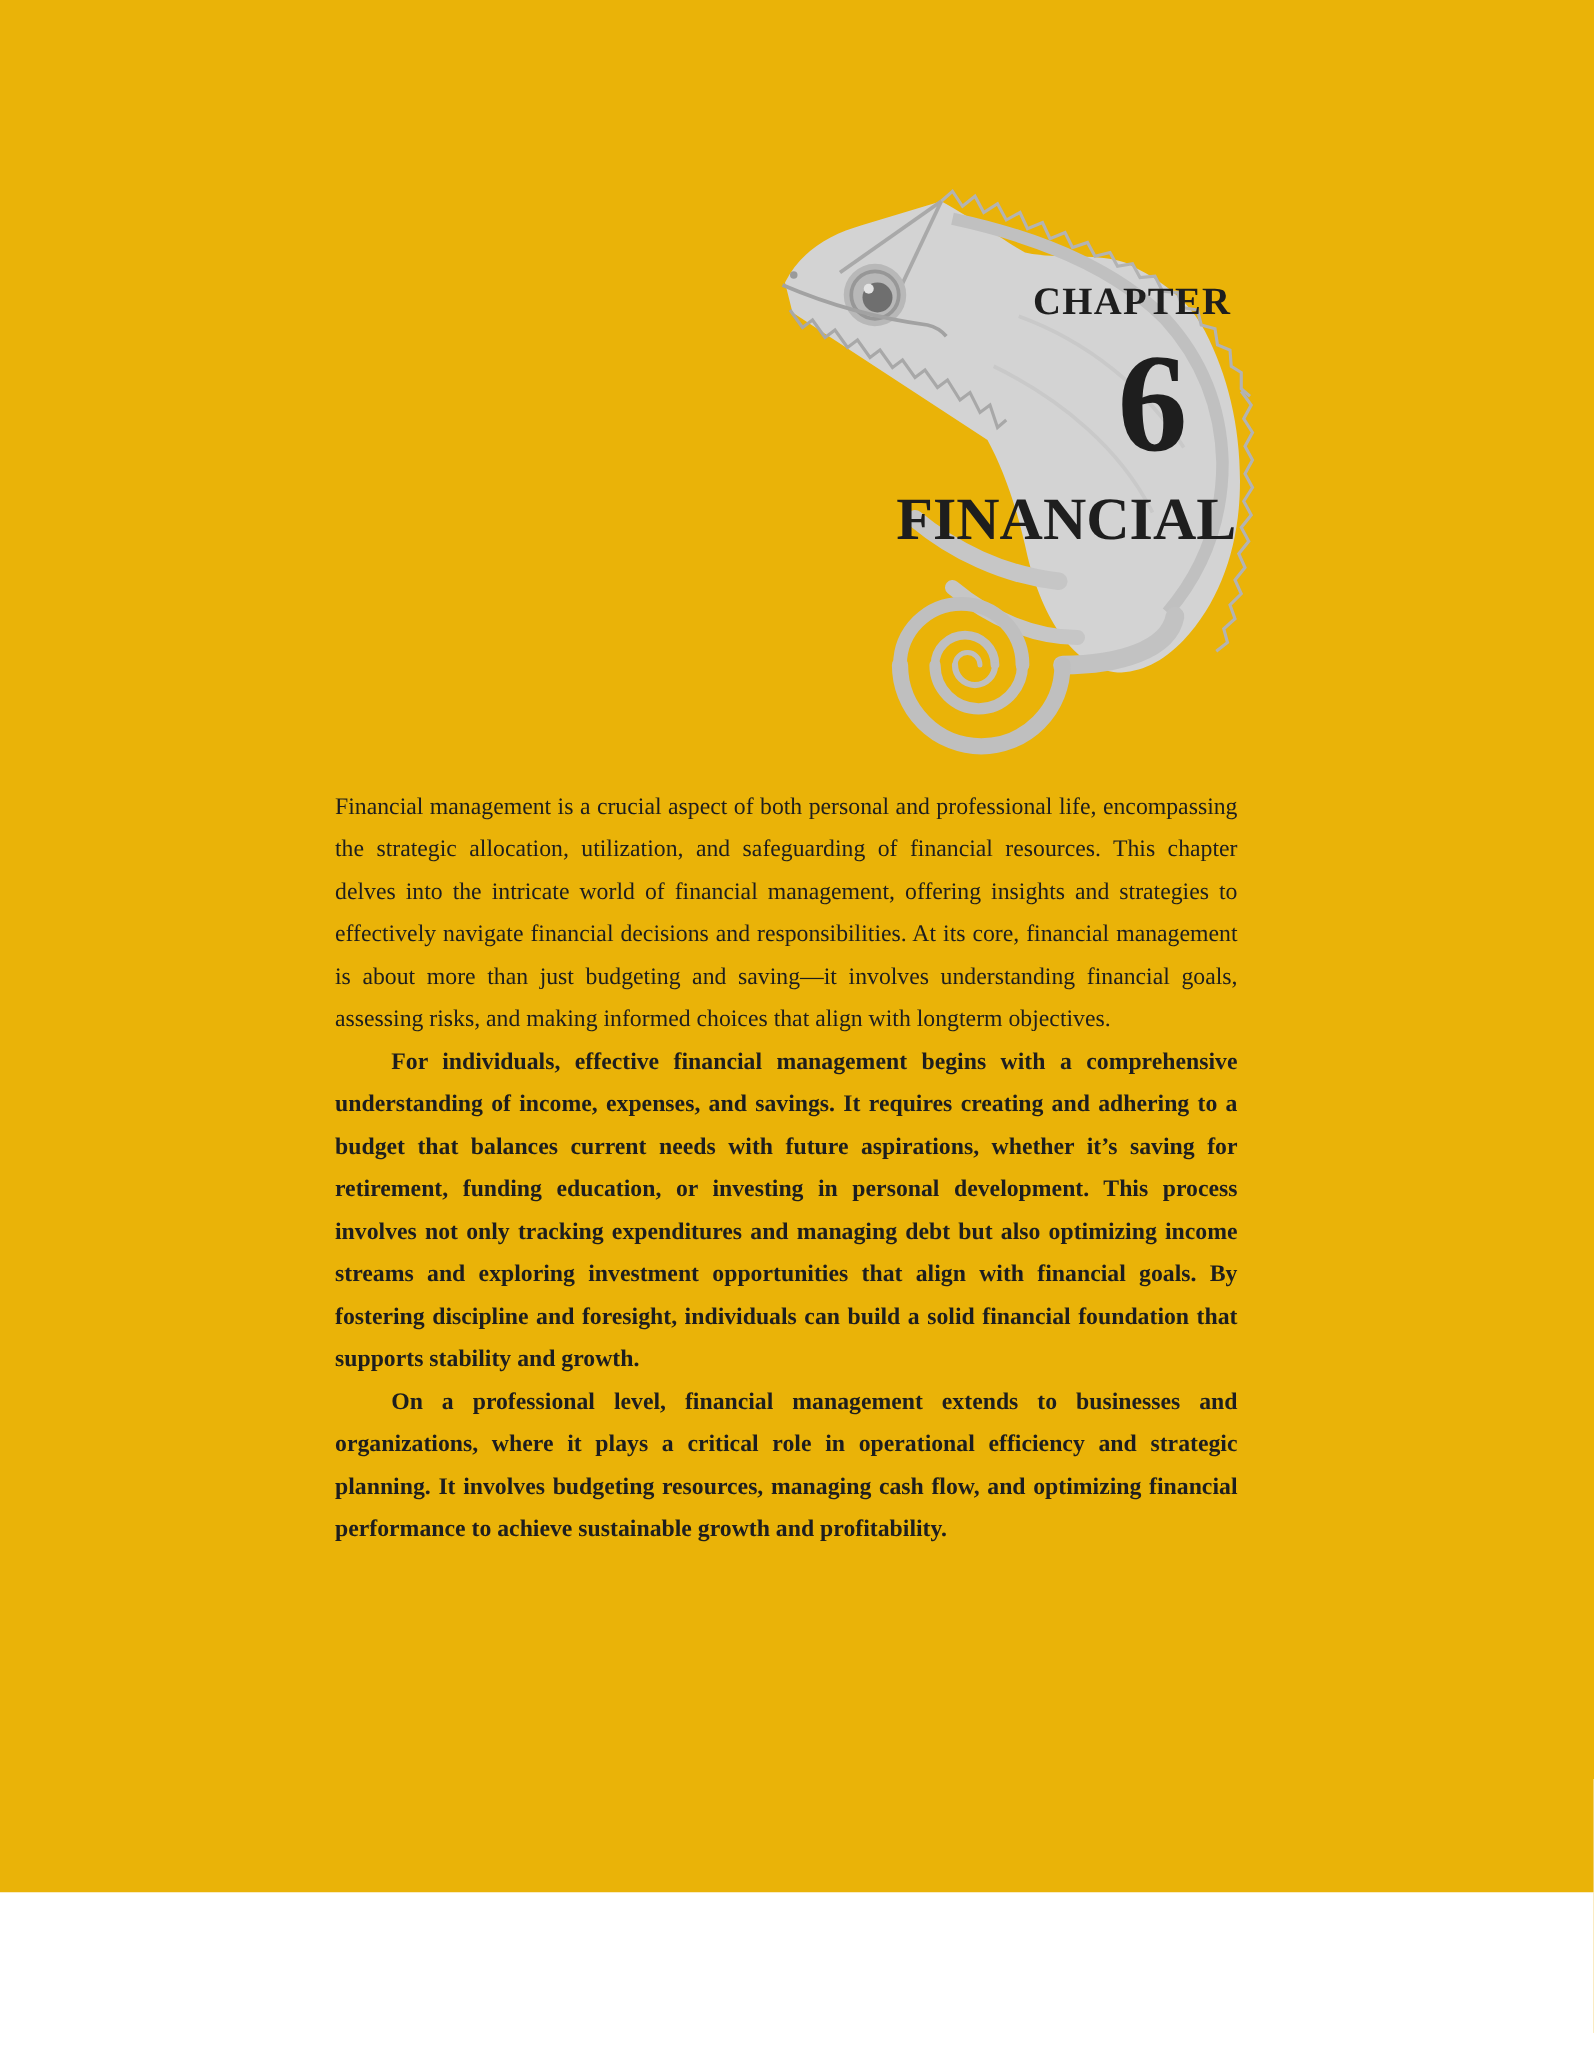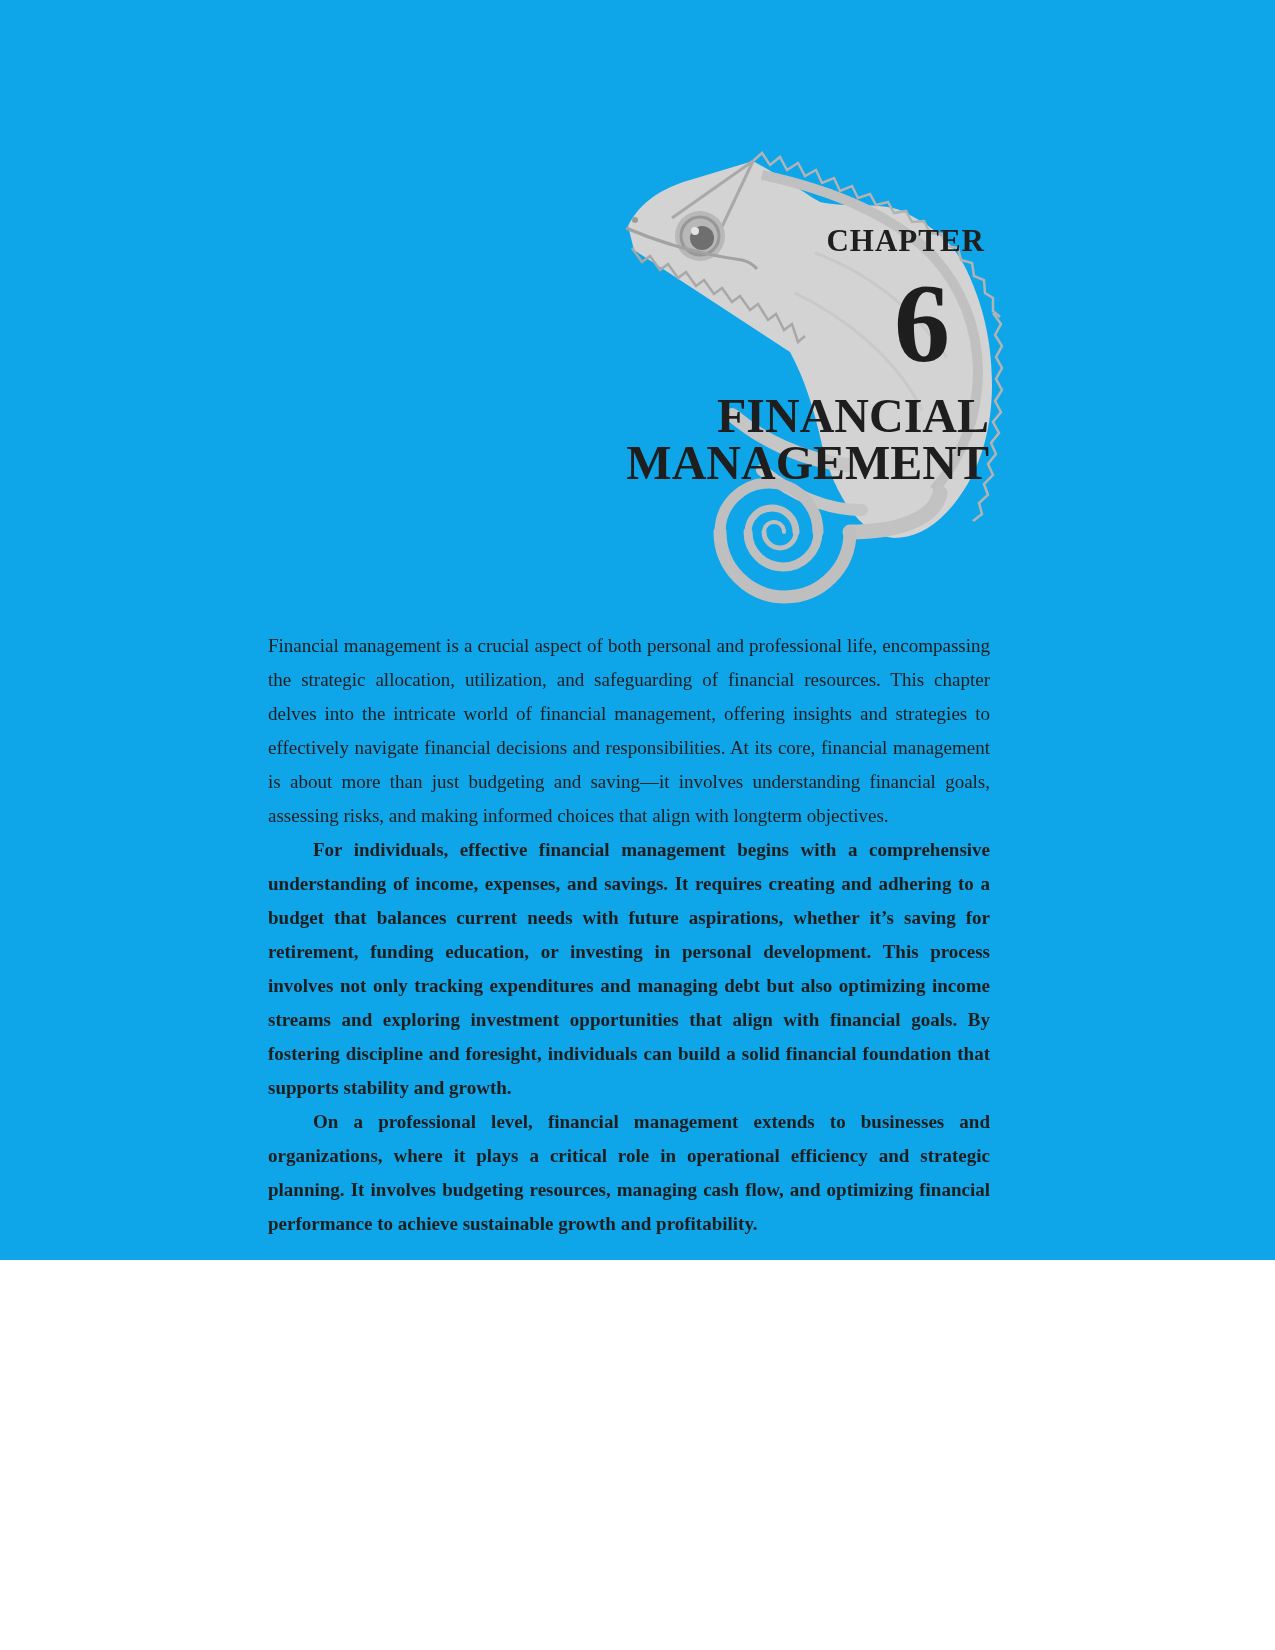--- a/index.html
+++ b/index.html
@@ -1,20 +1,20 @@
 <!DOCTYPE html>
 <html><head>
 <meta charset="utf-8">
 <style>
   html, body { margin: 0; padding: 0; background: #ffffff; }
   .page {
     position: relative;
     width: 1275px;
-    height: 1260px;
-    background: #0ea5e9;
+    height: 1514px;
+    background: #eab308;
     font-family: "Liberation Serif", "DejaVu Serif", serif;
     color: #1e1e1e;
     overflow: hidden;
   }
   .watermark {
     position: absolute;
     left: 605px;
     top: 148px;
     width: 400px;
     height: 470px;
@@ -117,21 +117,20 @@
     <path d="M 115 384 A 49 49 0 0 1 213 384" fill="none" stroke="#bfbfbf" stroke-width="11" stroke-linecap="round"></path>
     <path d="M 213 384 A 35 35 0 0 1 143 384" fill="none" stroke="#bfbfbf" stroke-width="9" stroke-linecap="round"></path>
     <path d="M 143 384 A 24 24 0 0 1 191 384" fill="none" stroke="#bfbfbf" stroke-width="7" stroke-linecap="round"></path>
     <path d="M 191 384 A 16 16 0 0 1 159 384" fill="none" stroke="#bfbfbf" stroke-width="5" stroke-linecap="round"></path>
     <path d="M 159 384 A 10 10 0 0 1 179 384" fill="none" stroke="#bfbfbf" stroke-width="4" stroke-linecap="round"></path>
   </svg>
 
   <div class="chapter-label">CHAPTER</div>
   <div class="chapter-number">6</div>
   <div class="chapter-title-1">FINANCIAL</div>
-  <div class="chapter-title-2">MANAGEMENT</div>
 
   <div class="body-text">
     <p>Financial management is a crucial aspect of both personal and professional life, encompassing the strategic allocation, utilization, and safeguarding of financial resources. This chapter delves into the intricate world of financial management, offering insights and strategies to effectively navigate financial decisions and responsibilities. At its core, financial management is about more than just budgeting and saving—it involves understanding financial goals, assessing risks, and making informed choices that align with longterm objectives.</p>
     <p class="indent">For individuals, effective financial management begins with a comprehensive understanding of income, expenses, and savings. It requires creating and adhering to a budget that balances current needs with future aspirations, whether it’s saving for retirement, funding education, or investing in personal development. This process involves not only tracking expenditures and managing debt but also optimizing income streams and exploring investment opportunities that align with financial goals. By fostering discipline and foresight, individuals can build a solid financial foundation that supports stability and growth.</p>
     <p class="indent gap">On a professional level, financial management extends to businesses and organizations, where it plays a critical role in operational efficiency and strategic planning. It involves budgeting resources, managing cash flow, and optimizing financial performance to achieve sustainable growth and profitability.</p>
   </div>
 
   <div class="page-number">123</div>
 
 </div>

